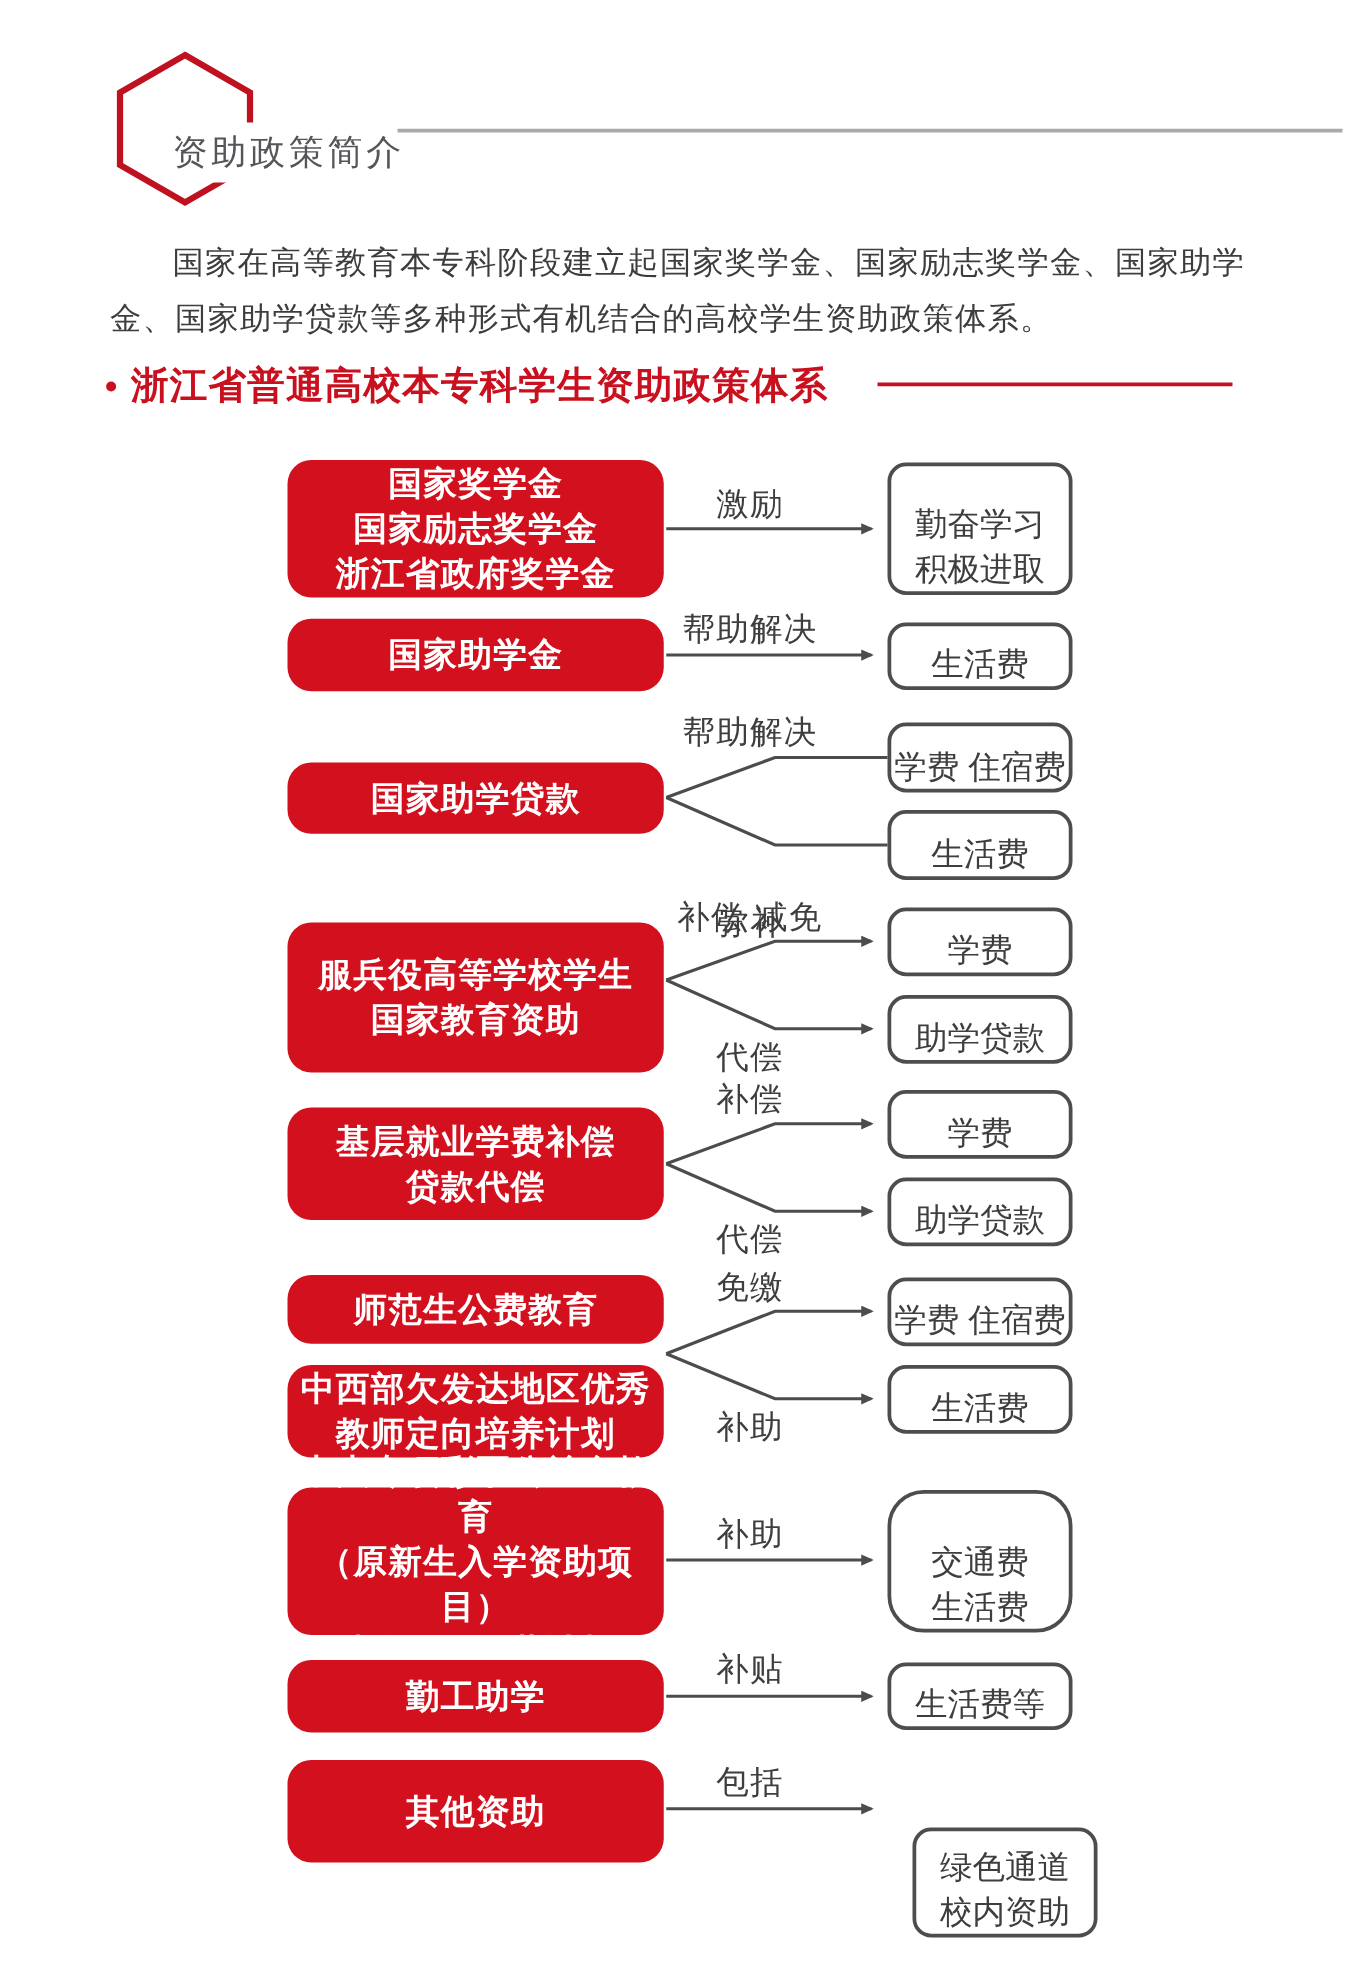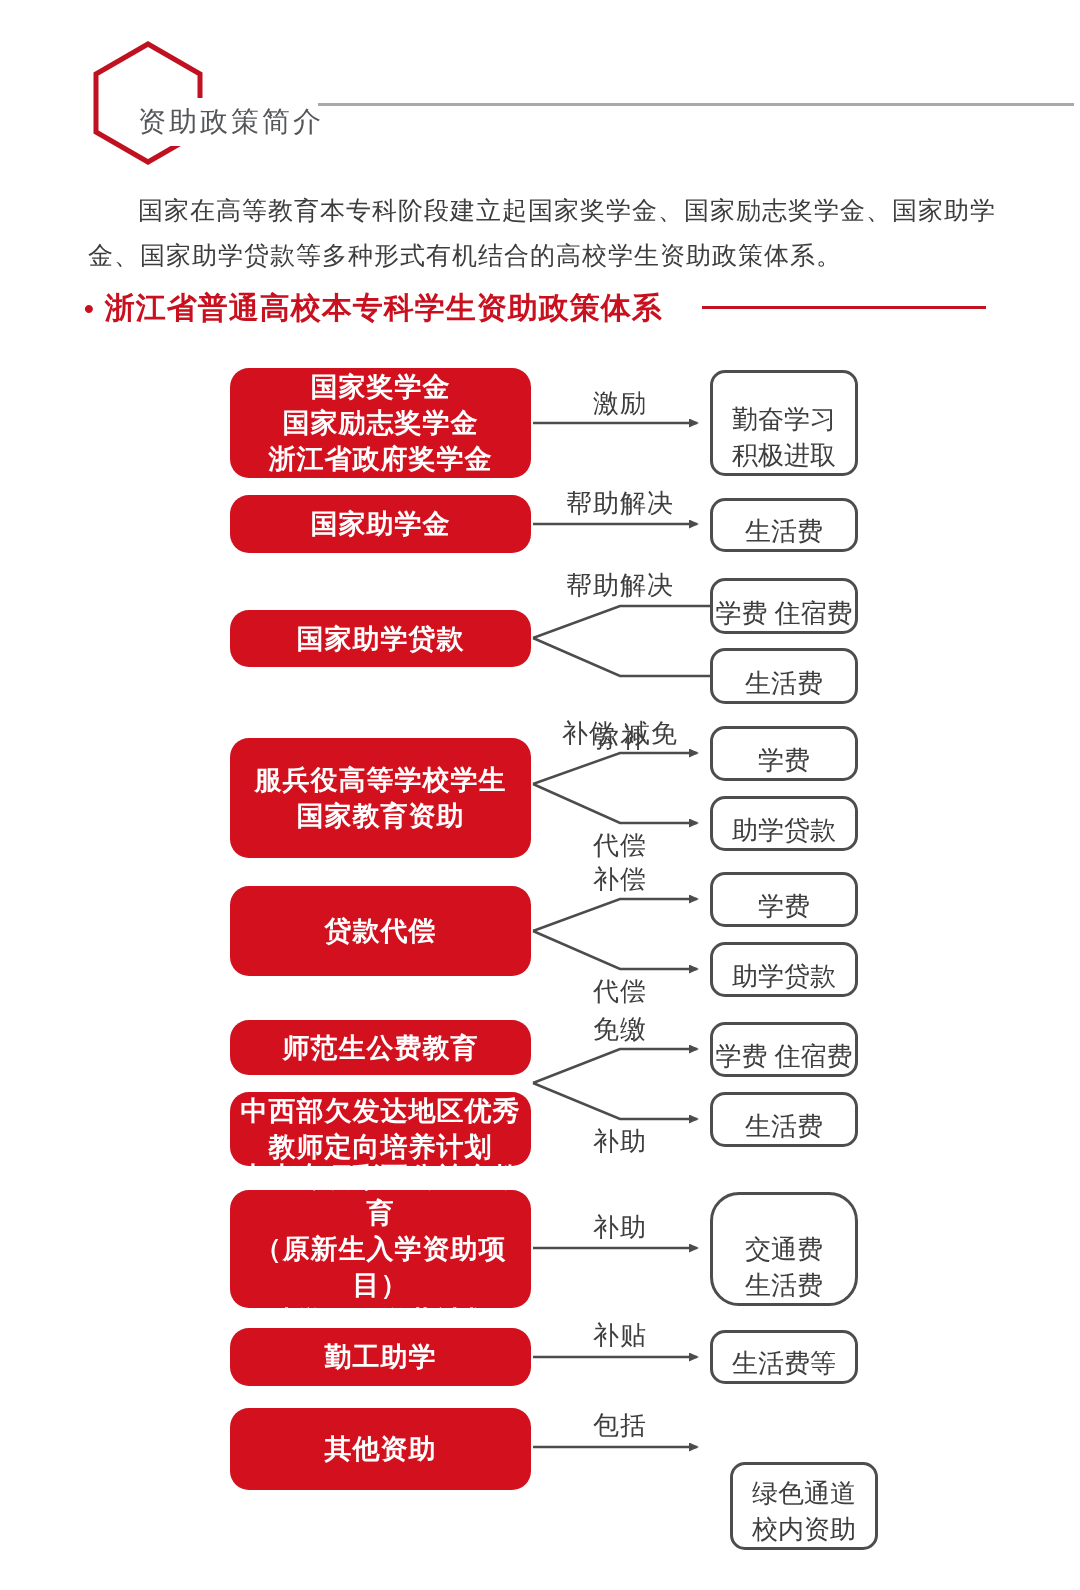--- a/index.html
+++ b/index.html
@@ -46,21 +46,21 @@
     text-align:center;letter-spacing:1px;
   }
   .target-box{
     position:absolute;left:710px;width:148px;
     background:#ffffff;border:3px solid #4d4d4d;border-radius:15px;
     color:#3e3e3e;font-size:26px;line-height:36px;
     display:flex;flex-direction:column;align-items:center;justify-content:flex-end;
     text-align:center;box-sizing:border-box;white-space:nowrap;
   }
   .edge-label{
-    position:absolute;left:530px;width:180px;text-align:center;
+    position:absolute;left:510px;width:180px;text-align:center;
     font-size:26px;color:#3e3e3e;white-space:nowrap;letter-spacing:1px;
   }
   .connectors{position:absolute;left:0;top:0;pointer-events:none;}
 </style>
 </head>
 <body>
 
 <div class="page">
 
   <svg class="hexagon" viewBox="0 0 124 126">
@@ -144,20 +144,21 @@
   <div class="edge-label" style="top:716px;">补偿 减免</div>
   <div class="target-box" style="top:726px;height:55px;">
     <div>学费</div>
   </div>
   <div class="edge-label" style="top:828px;">代偿</div>
   <div class="target-box" style="top:796px;height:55px;">
     <div>助学贷款</div>
   </div>
 
   <div class="red-box" style="top:886px;height:90px;">
+    <div>基层就业学费补偿</div>
     <div>贷款代偿</div>
   </div>
   <div class="edge-label" style="top:862px;">补偿</div>
   <div class="target-box" style="top:872px;height:55px;">
     <div>学费</div>
   </div>
   <div class="edge-label" style="top:974px;">代偿</div>
   <div class="target-box" style="top:942px;height:55px;">
     <div>助学贷款</div>
   </div>

